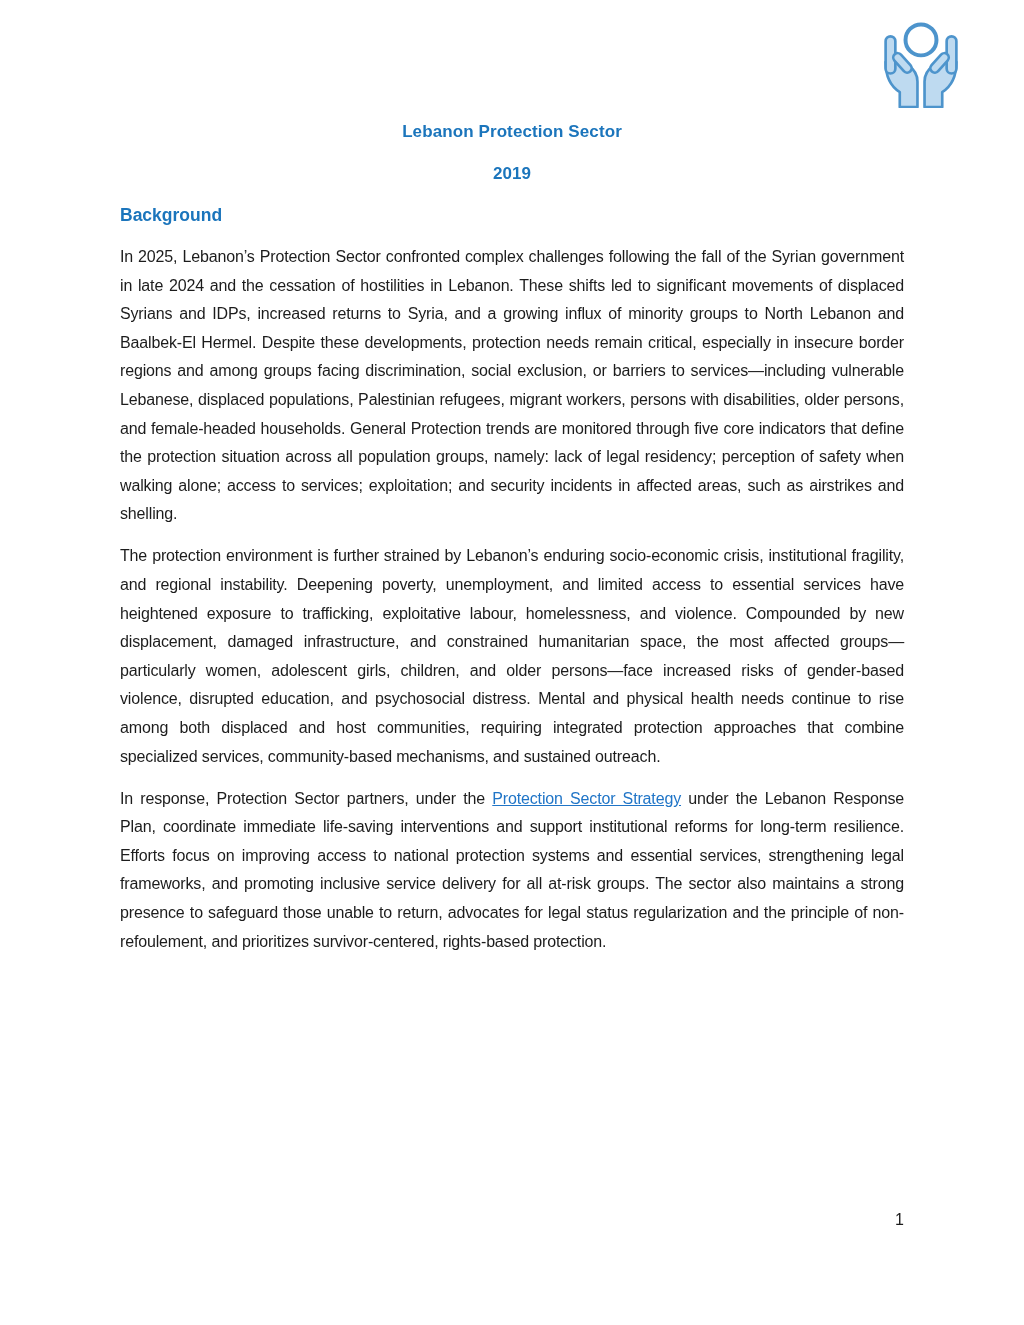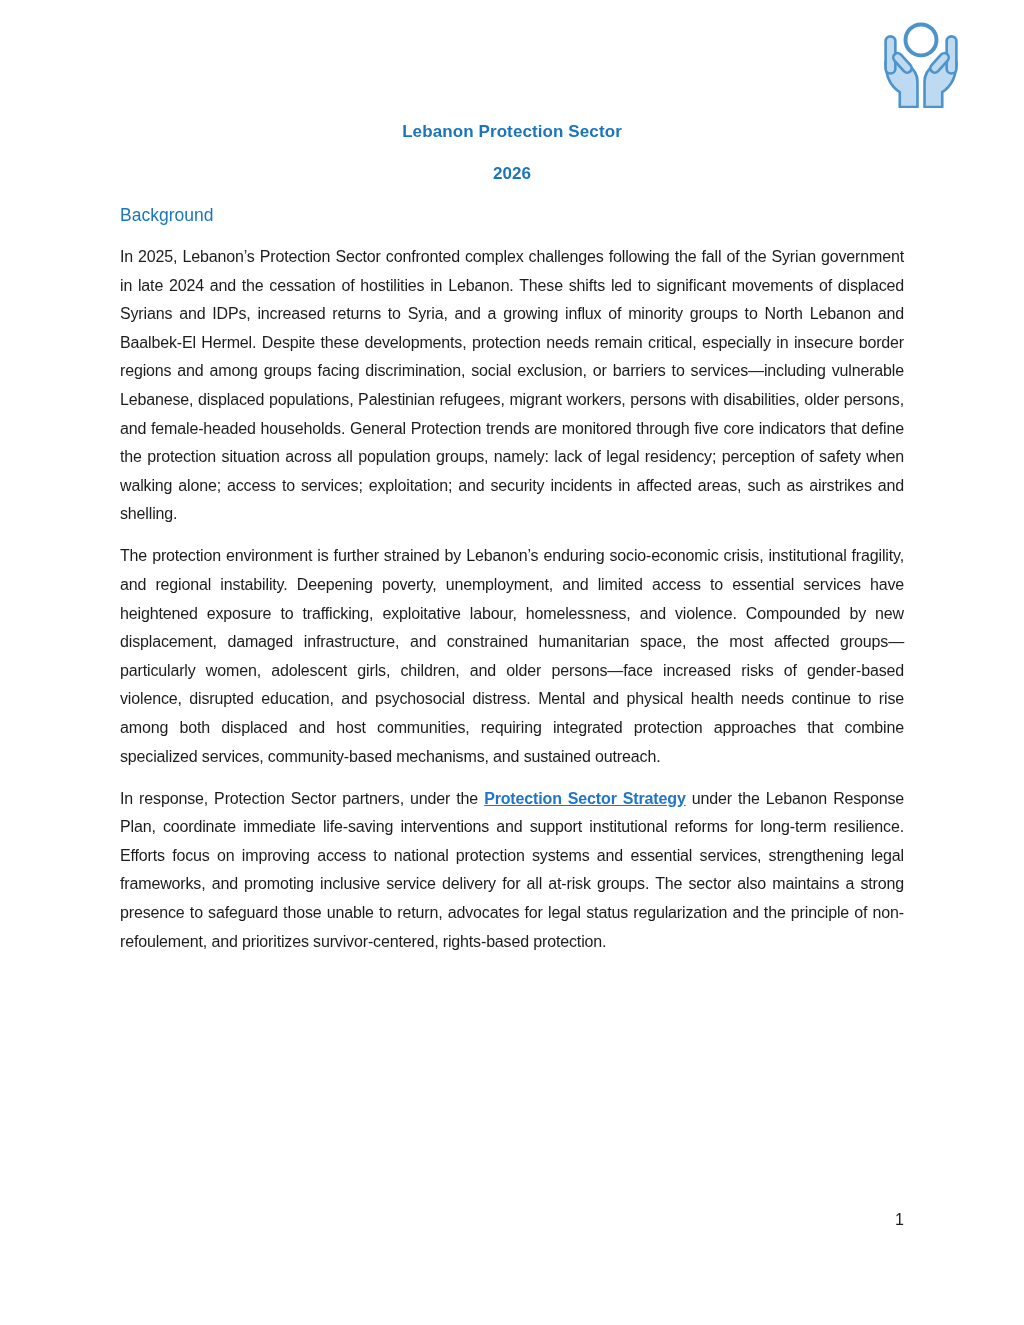--- a/index.html
+++ b/index.html
@@ -37,34 +37,34 @@
     font-size: 17px;
     font-weight: bold;
     line-height: 29px;
     letter-spacing: 0.1px;
   }
   .section-heading {
     margin: 0 0 13px 0;
     text-align: left;
     color: var(--heading-blue, #1b75bc);
     font-size: 17.5px;
-    font-weight: normal;
+    font-weight: bold;
     line-height: 29px;
   }
   .body-para {
     margin: 0 0 13.5px 0;
     text-align: justify;
     color: var(--body-text, #1c1c1c);
     font-size: 16px;
     line-height: 28.6px;
     letter-spacing: -0.15px;
   }
   .doc-link {
     color: var(--link-blue, #2075c7);
-    font-weight: bold;
+    font-weight: normal;
     text-decoration: underline;
     cursor: pointer;
   }
   .page-number {
     position: absolute;
     top: 1208px;
     right: 120px;
     color: var(--body-text, #1c1c1c);
     font-size: 16px;
     line-height: 24px;
@@ -91,21 +91,21 @@
           <rect x="24" y="40" width="10" height="26" rx="5" transform="rotate(-42 29 53)"></rect>
         </g>
 
         <circle cx="50" cy="27" r="17.5" fill="#ffffff" stroke-width="4.5"></circle>
       </g>
     </svg>
   </div>
 
   <div class="content">
     <h1 class="title">Lebanon Protection Sector</h1>
-    <h1 class="title">2026</h1>
+    <h1 class="title">2019</h1>
 
     <h2 class="section-heading">Background</h2>
 
     <p class="body-para">In 2025, Lebanon’s Protection Sector confronted complex challenges following the fall of the Syrian government in late 2024 and the cessation of hostilities in Lebanon. These shifts led to significant movements of displaced Syrians and IDPs, increased returns to Syria, and a growing influx of minority groups to North Lebanon and Baalbek-El Hermel. Despite these developments, protection needs remain critical, especially in insecure border regions and among groups facing discrimination, social exclusion, or barriers to services—including vulnerable Lebanese, displaced populations, Palestinian refugees, migrant workers, persons with disabilities, older persons, and female-headed households. General Protection trends are monitored through five core indicators that define the protection situation across all population groups, namely: lack of legal residency; perception of safety when walking alone; access to services; exploitation; and security incidents in affected areas, such as airstrikes and shelling.</p>
 
     <p class="body-para">The protection environment is further strained by Lebanon’s enduring socio-economic crisis, institutional fragility, and regional instability. Deepening poverty, unemployment, and limited access to essential services have heightened exposure to trafficking, exploitative labour, homelessness, and violence. Compounded by new displacement, damaged infrastructure, and constrained humanitarian space, the most affected groups—particularly women, adolescent girls, children, and older persons—face increased risks of gender-based violence, disrupted education, and psychosocial distress. Mental and physical health needs continue to rise among both displaced and host communities, requiring integrated protection approaches that combine specialized services, community-based mechanisms, and sustained outreach.</p>
 
     <p class="body-para"><span>In response, Protection Sector partners, under the </span><a class="doc-link" href="#">Protection Sector Strategy</a><span> under the Lebanon Response Plan, coordinate immediate life-saving interventions and support institutional reforms for long-term resilience. Efforts focus on improving access to national protection systems and essential services, strengthening legal frameworks, and promoting inclusive service delivery for all at-risk groups. The sector also maintains a strong presence to safeguard those unable to return, advocates for legal status regularization and the principle of non-refoulement, and prioritizes survivor-centered, rights-based protection.</span></p>
   </div>
 

